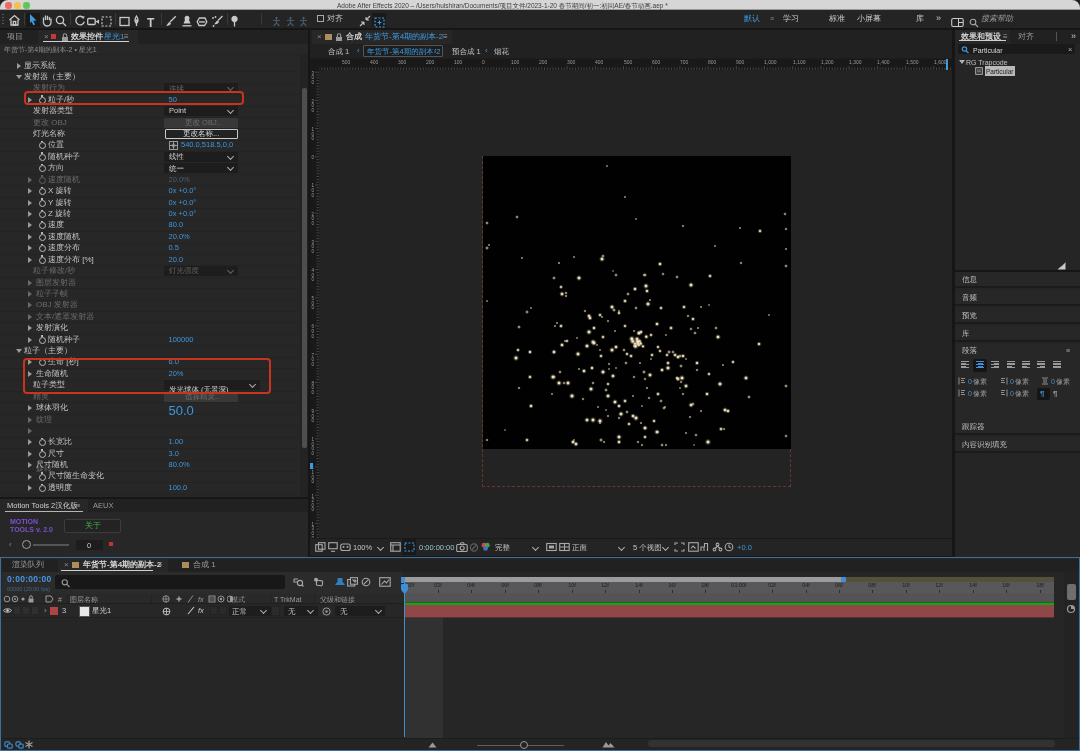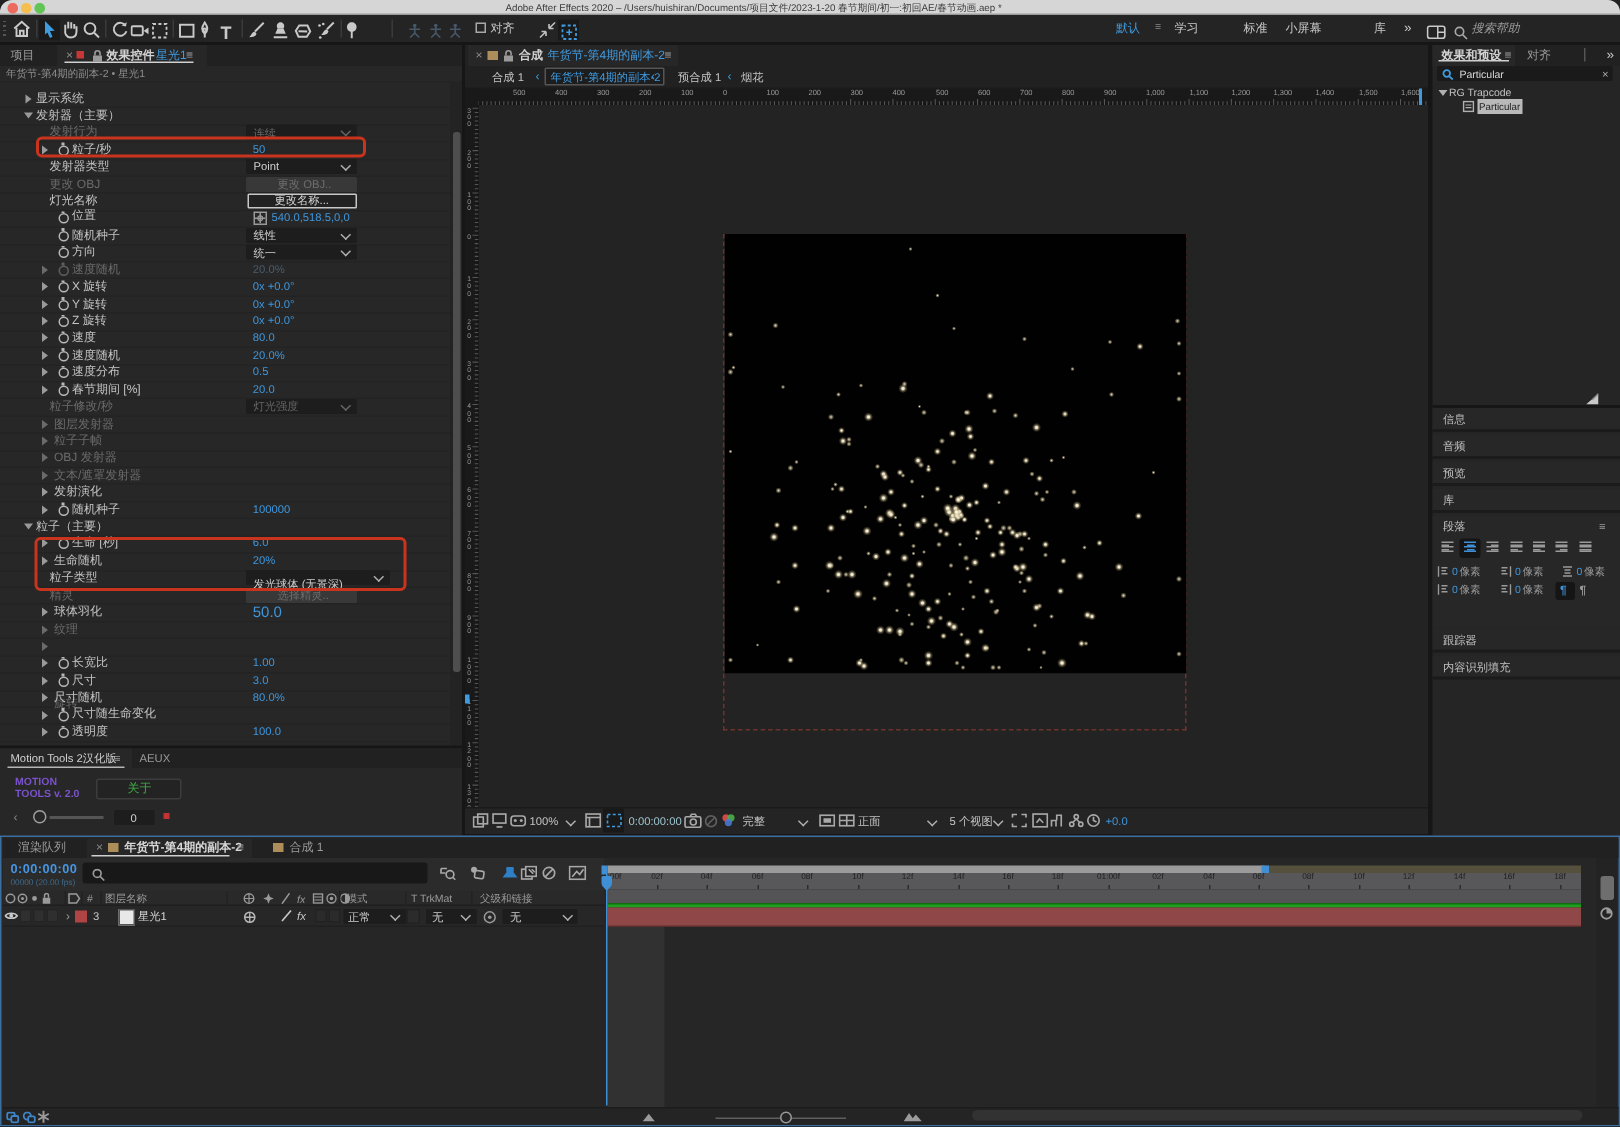--- a/index.html
+++ b/index.html
@@ -234,21 +234,21 @@
 <div class="tx" style="left:48px;top:232.8px;font-size:8px;color:#c4c4c4;">速度随机</div>
 <div class="tx" style="left:168.5px;top:232.8px;font-size:7.5px;color:#3f96dc;">20.0%</div>
 <div class="ab" style="left:0;top:253.9px;width:300px;height:1px;background:rgba(0,0,0,0.10);"></div>
 <div class="tri-r" style="left:28px;top:245.2px;border-left-color:#9a9a9a;"></div>
 <div class="sw" style="left:38.5px;top:245.2px;"></div>
 <div class="tx" style="left:48px;top:244.2px;font-size:8px;color:#c4c4c4;">速度分布</div>
 <div class="tx" style="left:168.5px;top:244.2px;font-size:7.5px;color:#3f96dc;">0.5</div>
 <div class="ab" style="left:0;top:265.3px;width:300px;height:1px;background:rgba(0,0,0,0.10);"></div>
 <div class="tri-r" style="left:28px;top:256.6px;border-left-color:#9a9a9a;"></div>
 <div class="sw" style="left:38.5px;top:256.6px;"></div>
-<div class="tx" style="left:48px;top:255.6px;font-size:8px;color:#c4c4c4;">春节期间 [%]</div>
+<div class="tx" style="left:48px;top:255.6px;font-size:8px;color:#c4c4c4;">速度分布 [%]</div>
 <div class="tx" style="left:168.5px;top:255.6px;font-size:7.5px;color:#3f96dc;">20.0</div>
 <div class="ab" style="left:0;top:276.8px;width:300px;height:1px;background:rgba(0,0,0,0.10);"></div>
 <div class="tx" style="left:33px;top:267.1px;font-size:8px;color:#6b6b6b;">粒子修改/秒</div>
 <div class="dd" style="left:163.5px;top:266.1px;width:74.5px;height:10px;"></div>
 <div class="tx" style="left:169px;top:267.3px;font-size:7.5px;color:#666;">灯光强度</div>
 <div class="chev" style="left:228.0px;top:268.1px;border-color:#666;"></div>
 <div class="ab" style="left:0;top:288.2px;width:300px;height:1px;background:rgba(0,0,0,0.10);"></div>
 <div class="tri-r" style="left:28px;top:279.5px;border-left-color:#6b6b6b;"></div>
 <div class="tx" style="left:36px;top:278.5px;font-size:8px;color:#6b6b6b;">图层发射器</div>
 <div class="ab" style="left:0;top:299.6px;width:300px;height:1px;background:rgba(0,0,0,0.10);"></div>
@@ -285,21 +285,21 @@
 <div class="dd" style="left:163.5px;top:380.3px;width:96px;height:10px;"></div>
 <div class="tx" style="left:169px;top:386px;font-size:7.5px;color:#cfcfcf;text-align:right;">发光球体 (无景深)</div>
 <div class="chev" style="left:249.5px;top:382.3px;border-color:#b0b0b0;"></div>
 <div class="ab" style="left:0;top:402.4px;width:300px;height:1px;background:rgba(0,0,0,0.10);"></div>
 <div class="tx" style="left:33px;top:392.7px;font-size:8px;color:#6b6b6b;">精灵</div>
 <div class="ab" style="left:163.5px;top:391.7px;width:74.5px;height:10px;background:#383838;border-radius:1px;"></div>
 <div class="tx" style="left:185px;top:392.9px;font-size:7.5px;color:#6e6e6e;">选择精灵..</div>
 <div class="ab" style="left:0;top:413.8px;width:300px;height:1px;background:rgba(0,0,0,0.10);"></div>
 <div class="tri-r" style="left:28px;top:405.1px;border-left-color:#9a9a9a;"></div>
 <div class="tx" style="left:36px;top:404.1px;font-size:8px;color:#c4c4c4;">球体羽化</div>
-<div class="tx" style="left:168.5px;top:404.1px;font-size:10px;color:#3f96dc;">50.0</div>
+<div class="tx" style="left:168.5px;top:404.1px;font-size:13px;color:#3f96dc;">50.0</div>
 <div class="ab" style="left:0;top:425.2px;width:300px;height:1px;background:rgba(0,0,0,0.10);"></div>
 <div class="tri-r" style="left:28px;top:416.5px;border-left-color:#6b6b6b;"></div>
 <div class="tx" style="left:36px;top:415.5px;font-size:8px;color:#6b6b6b;">纹理</div>
 <div class="ab" style="left:0;top:436.6px;width:300px;height:1px;background:rgba(0,0,0,0.10);"></div>
 <div class="tri-r" style="left:28px;top:427.9px;border-left-color:#6b6b6b;"></div>
 <div class="tx" style="left:36px;top:426.9px;font-size:8px;color:#6b6b6b;margin-top:38px;">旋转</div>
 <div class="ab" style="left:0;top:448.1px;width:300px;height:1px;background:rgba(0,0,0,0.10);"></div>
 <div class="tri-r" style="left:28px;top:439.4px;border-left-color:#9a9a9a;"></div>
 <div class="sw" style="left:38.5px;top:439.4px;"></div>
 <div class="tx" style="left:48px;top:438.4px;font-size:8px;color:#c4c4c4;">长宽比</div>

